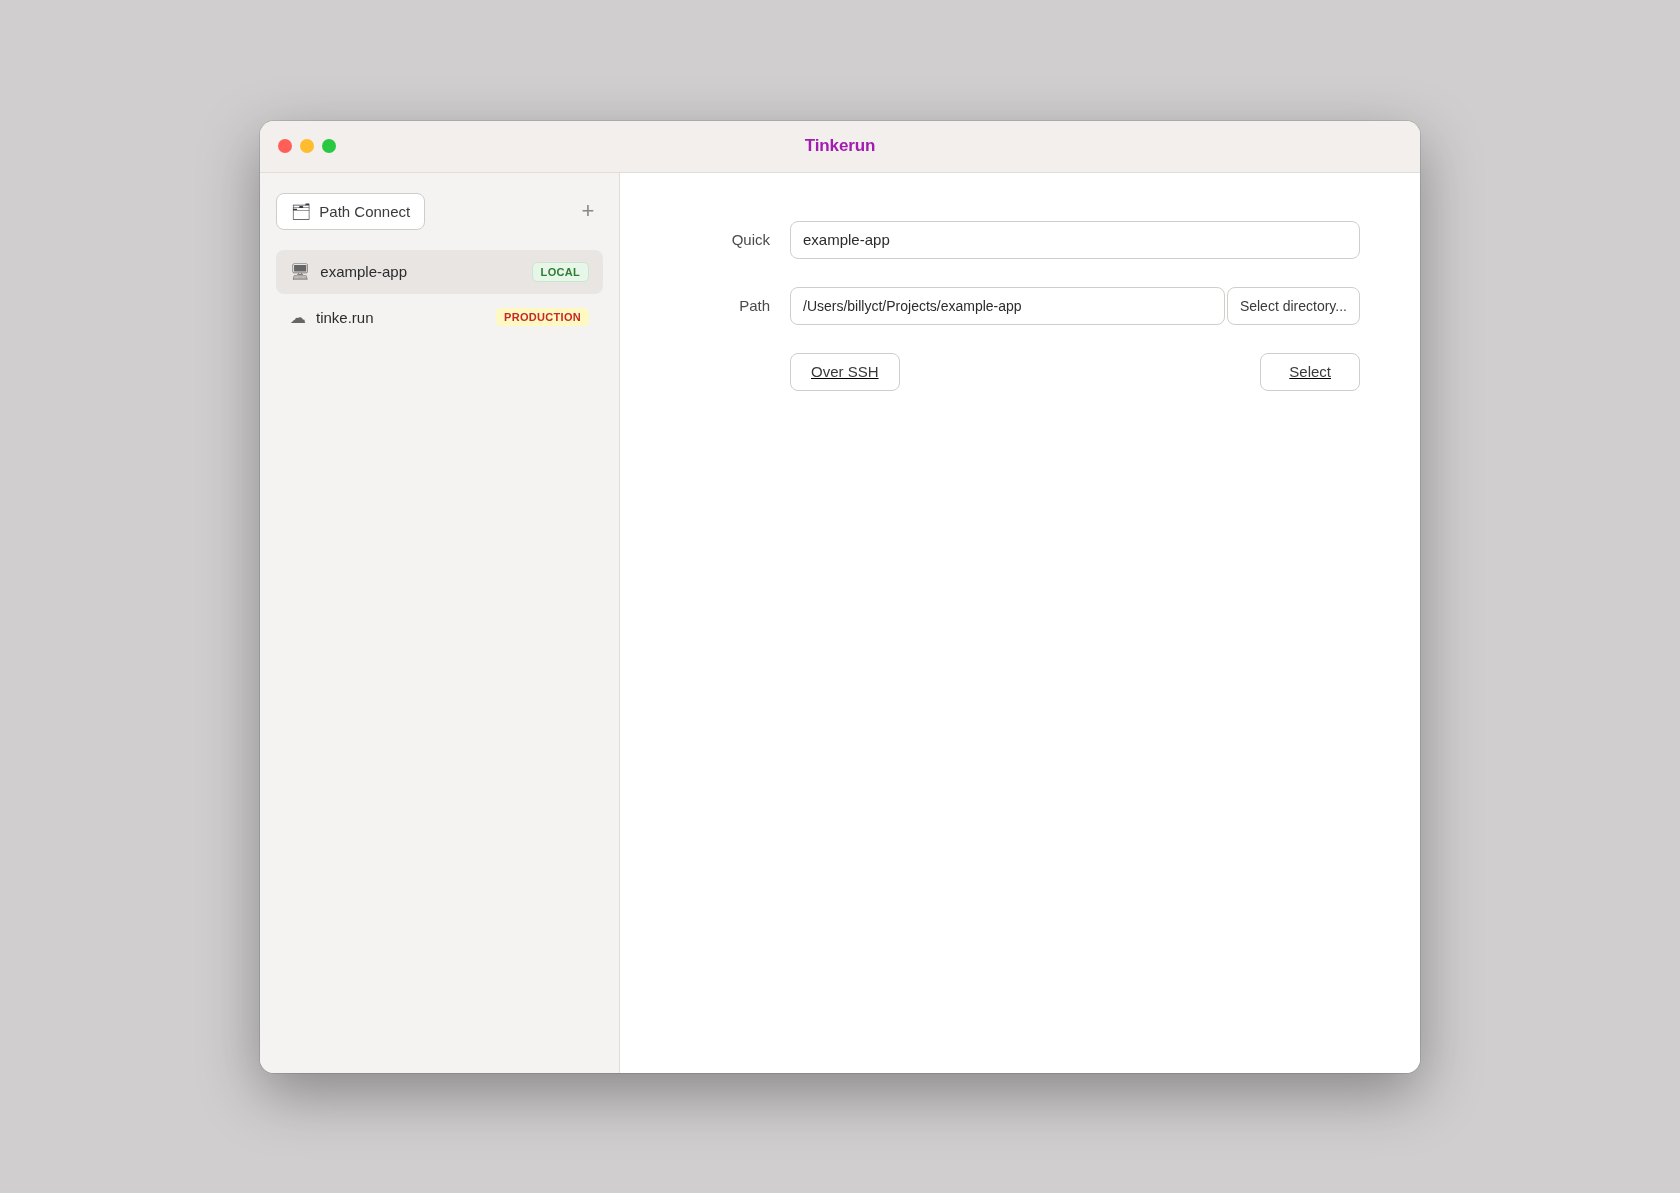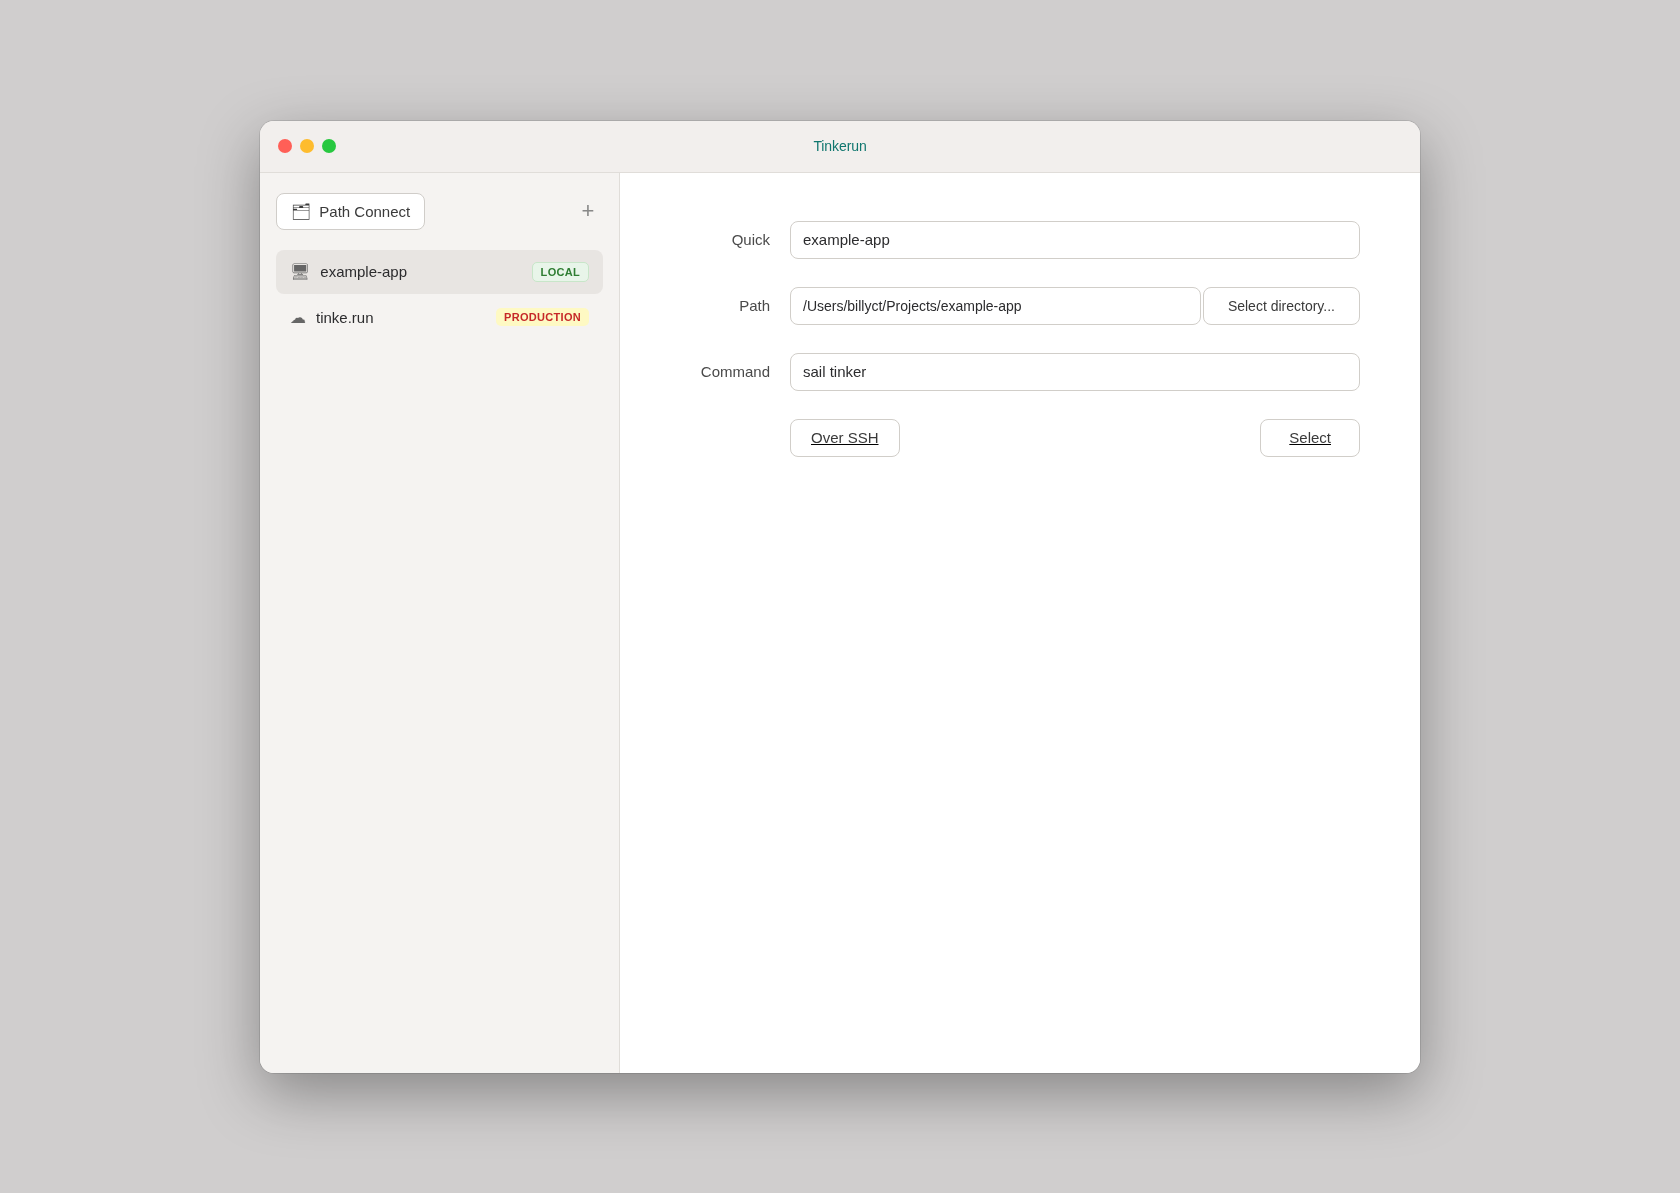--- a/index.html
+++ b/index.html
@@ -44,23 +44,23 @@
       height: 14px;
       border-radius: 50%;
       cursor: pointer;
     }
 
     .traffic-light.close { background: #ff5f57; }
     .traffic-light.minimize { background: #febc2e; }
     .traffic-light.maximize { background: #28c840; }
 
     .titlebar-title {
-      font-size: 14px;
-      font-weight: 400;
-      color: #0f766e;
+      font-size: 17px;
+      font-weight: 700;
+      color: #a21caf;
       letter-spacing: -0.1px;
     }
 
     .content {
       display: flex;
       height: 900px;
     }
 
     
     .sidebar {
@@ -246,21 +246,21 @@
       border-radius: 8px;
       padding: 0 12px;
       font-size: 14px;
       color: #2c2c2e;
       background: #fff;
       outline: none;
     }
 
     .select-dir-btn {
       height: 38px;
-      padding: 0 24px;
+      padding: 0 12px;
       background: #fff;
       border: 1px solid #d1cec9;
       border-radius: 8px;
       font-size: 14px;
       color: #3a3a3a;
       cursor: pointer;
       white-space: nowrap;
     }
 
     .actions-row {
@@ -348,24 +348,20 @@
 
 
       <div class="form-row">
         <label class="form-label">Path</label>
         <div class="path-row">
           <input class="path-input" type="text" value="/Users/billyct/Projects/example-app" style="">
           <button class="select-dir-btn">Select directory...</button>
         </div>
       </div>
 
-      <div class="form-row">
-        <label class="form-label">Command</label>
-        <input class="form-input" type="text" value="sail tinker" style="">
-      </div>
 
       <div class="actions-row">
         <button class="btn-secondary">Over SSH</button>
         <button class="btn-primary">Select</button>
       </div>
 
     </div>
   </div>
 </div>
 

